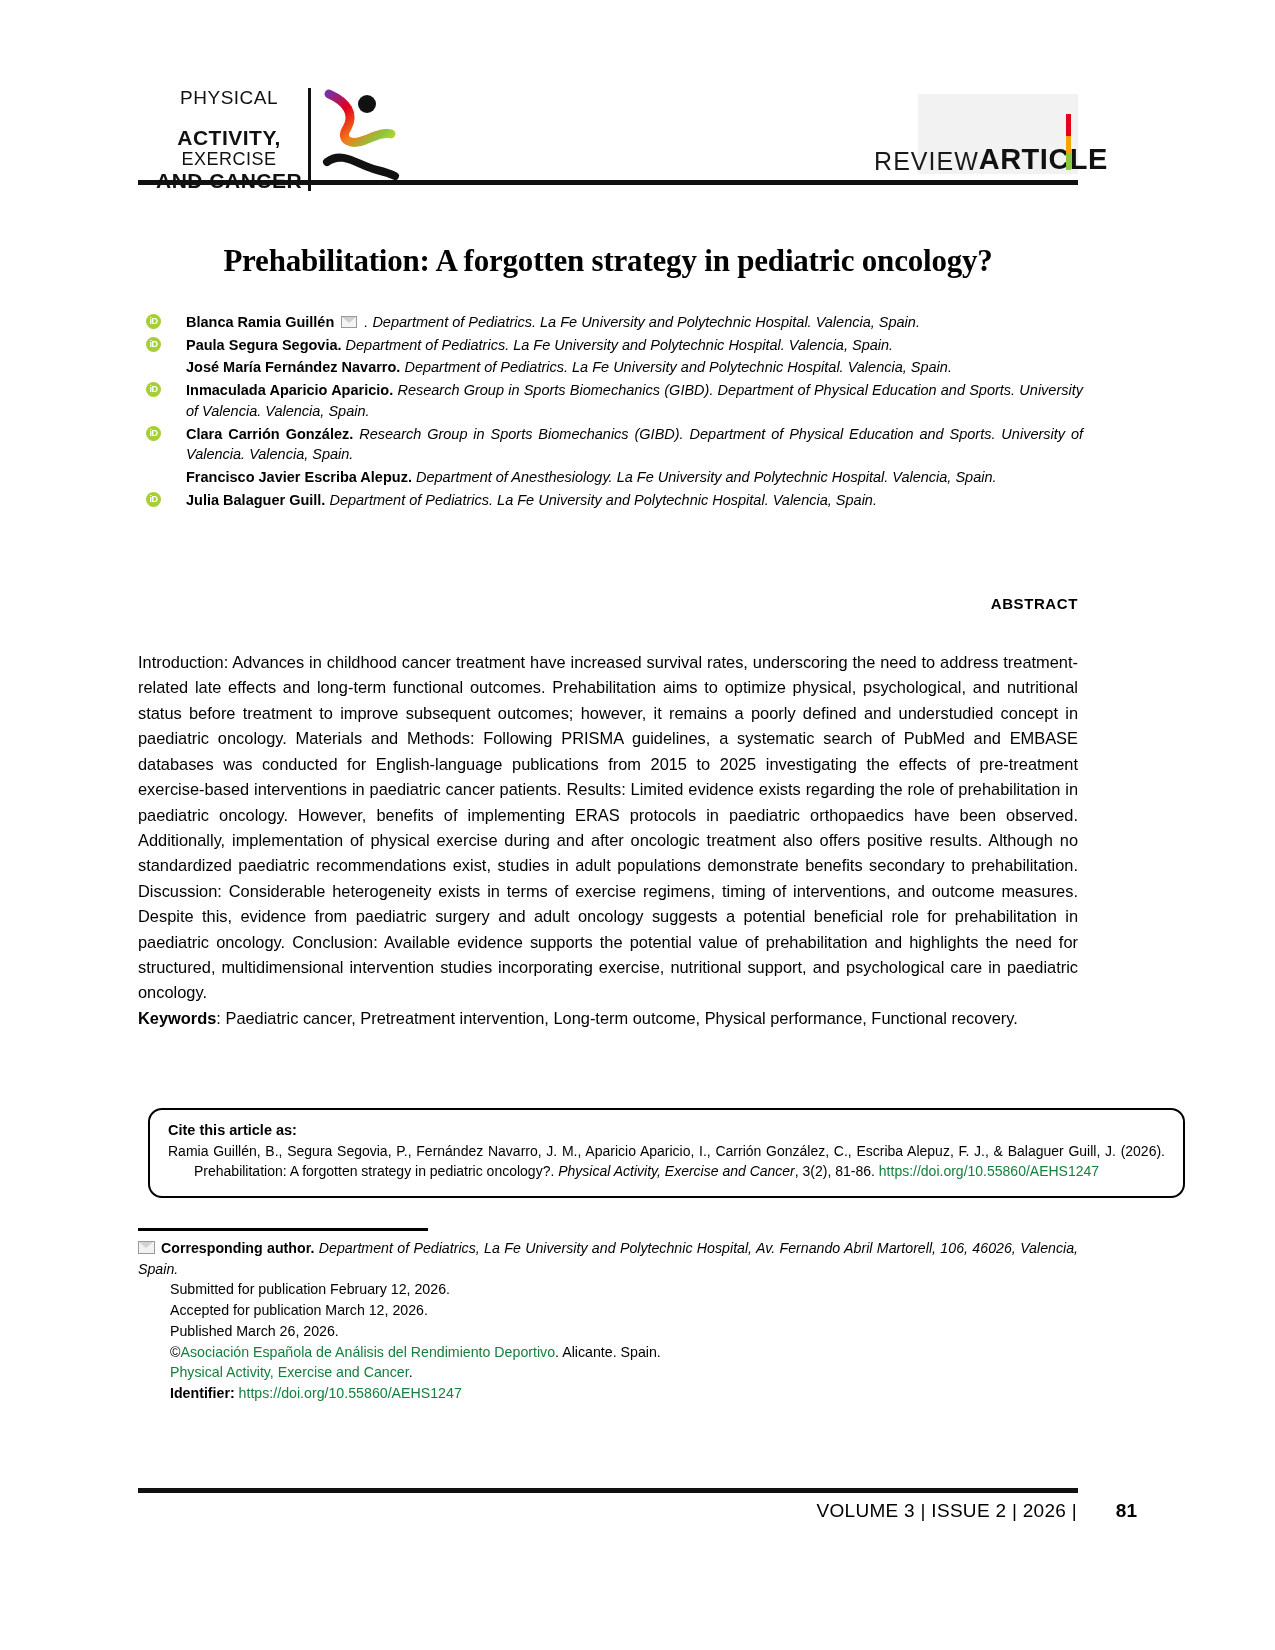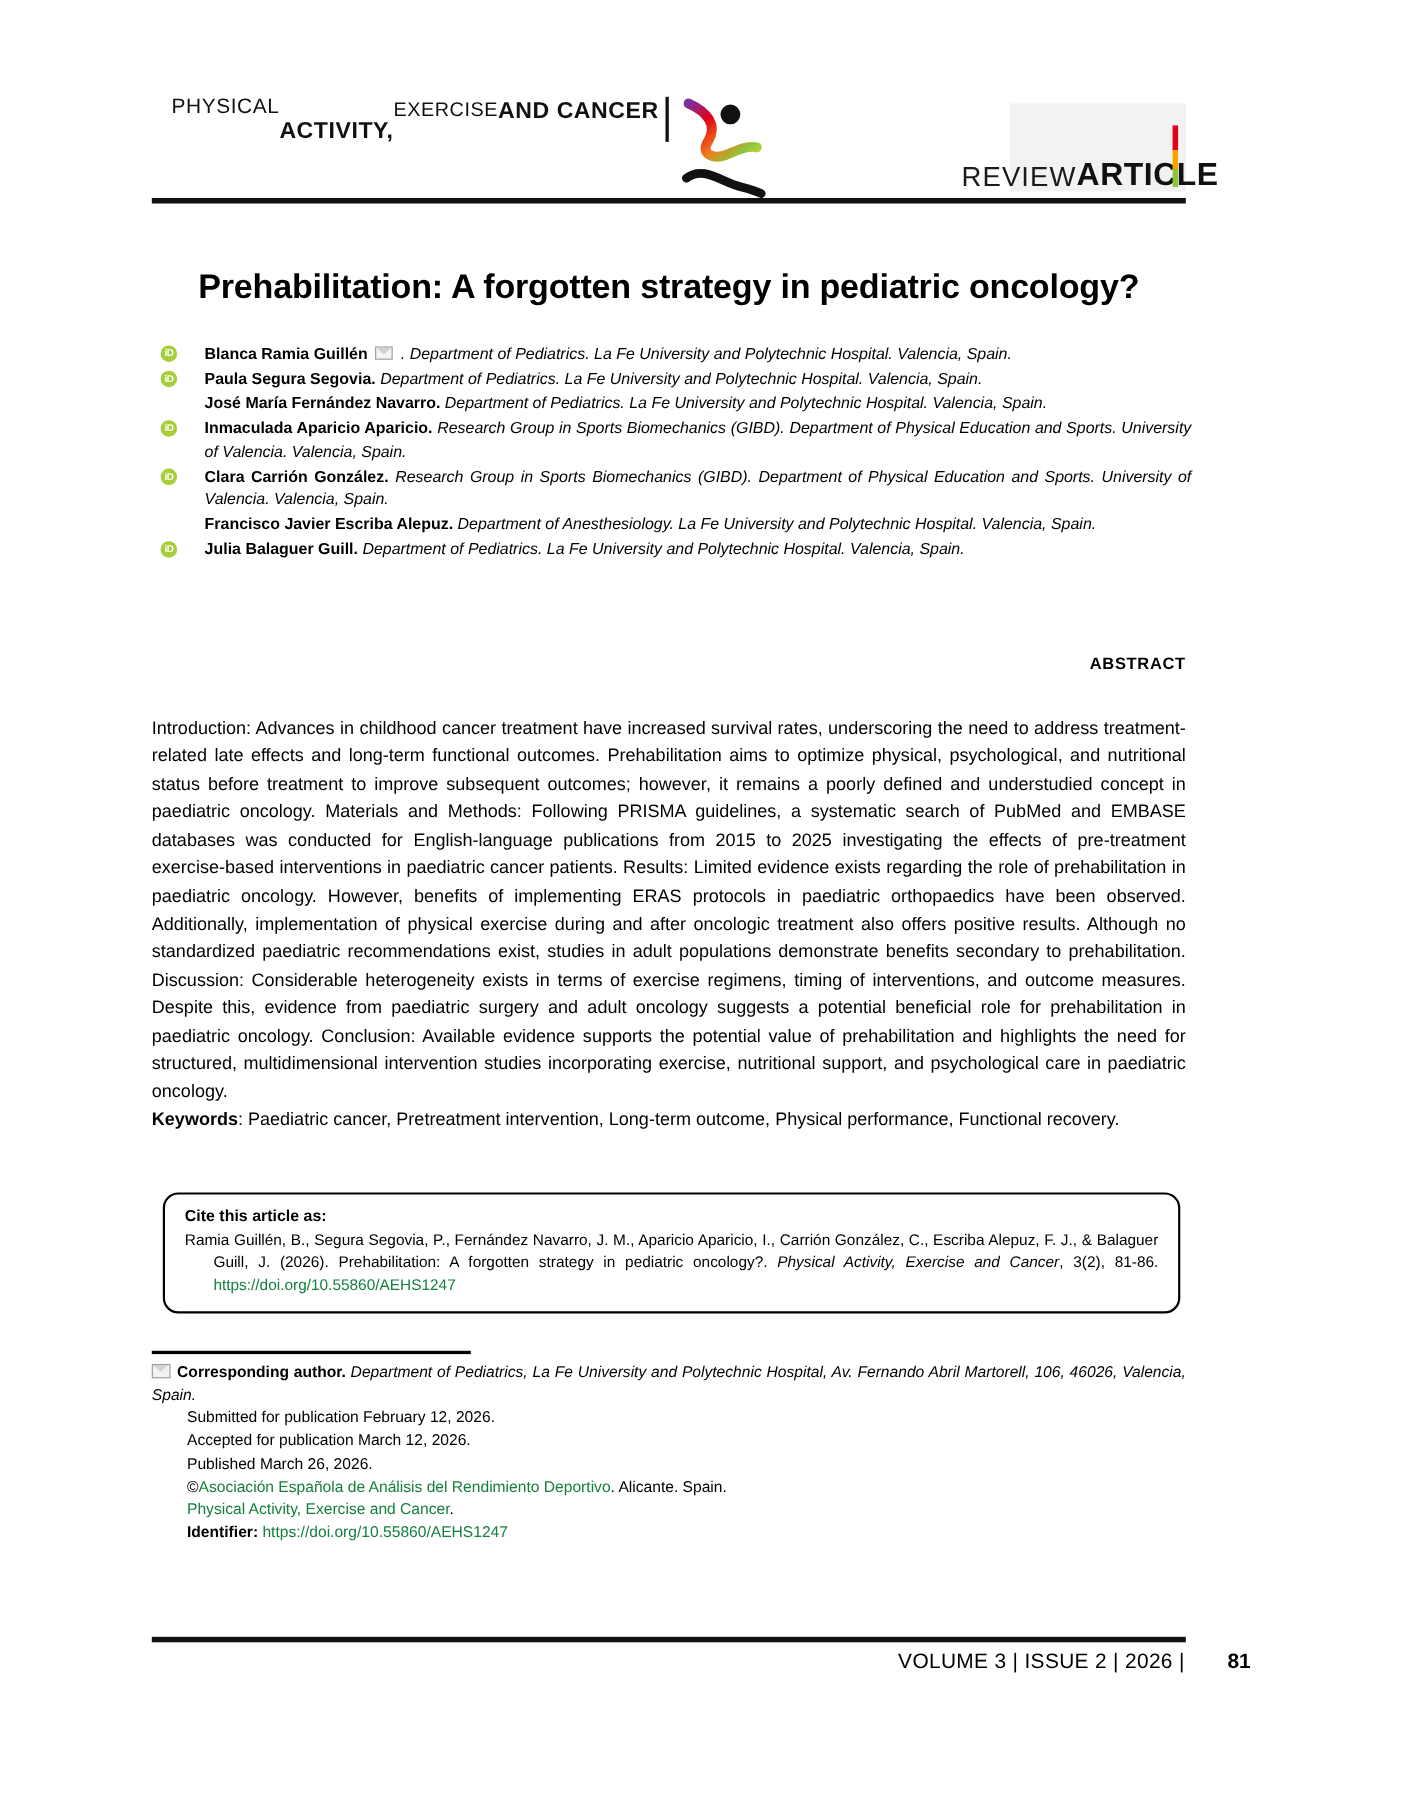--- a/index.html
+++ b/index.html
@@ -30,21 +30,21 @@
   }
   .logo-block {
     position: absolute;
     left: 18px;
     top: 10px;
     display: flex;
     align-items: flex-start;
   }
   .logo-words {
     display: flex;
-    flex-direction: row;
+    flex-direction: column;
     align-items: stretch;
     border-right: 3px solid #111;
     padding-right: 6px;
     line-height: 1;
   }
   .logo-words span {
     display: block;
     text-align: center;
     letter-spacing: 0.5px;
     color: #111;
@@ -109,20 +109,21 @@
   .article-title {
     position: absolute;
     left: 138px;
     top: 222px;
     width: 940px;
     text-align: center;
     font-size: 31px;
     font-weight: 700;
     letter-spacing: -0.2px;
     color: #000;
+    font-family: Liberation Serif, serif;
   }
 
   
   .authors {
     position: absolute;
     left: 138px;
     top: 312px;
     width: 945px;
   }
   .author-row {
@@ -196,22 +197,22 @@
     line-height: 1.55;
     text-align: justify;
     color: #000;
   }
   .kw-label { font-weight: 700; }
 
   
   .cite-box {
     position: absolute;
     left: 148px;
-    top: 1084px;
-    width: 925px;
+    top: 1108px;
+    width: 1037px;
     border: 2.5px solid #000;
     border-radius: 14px;
     padding: 12px 18px 14px 18px;
     box-sizing: border-box;
   }
   .cite-title {
     font-size: 14.5px;
     font-weight: 700;
     margin-bottom: 3px;
   }

